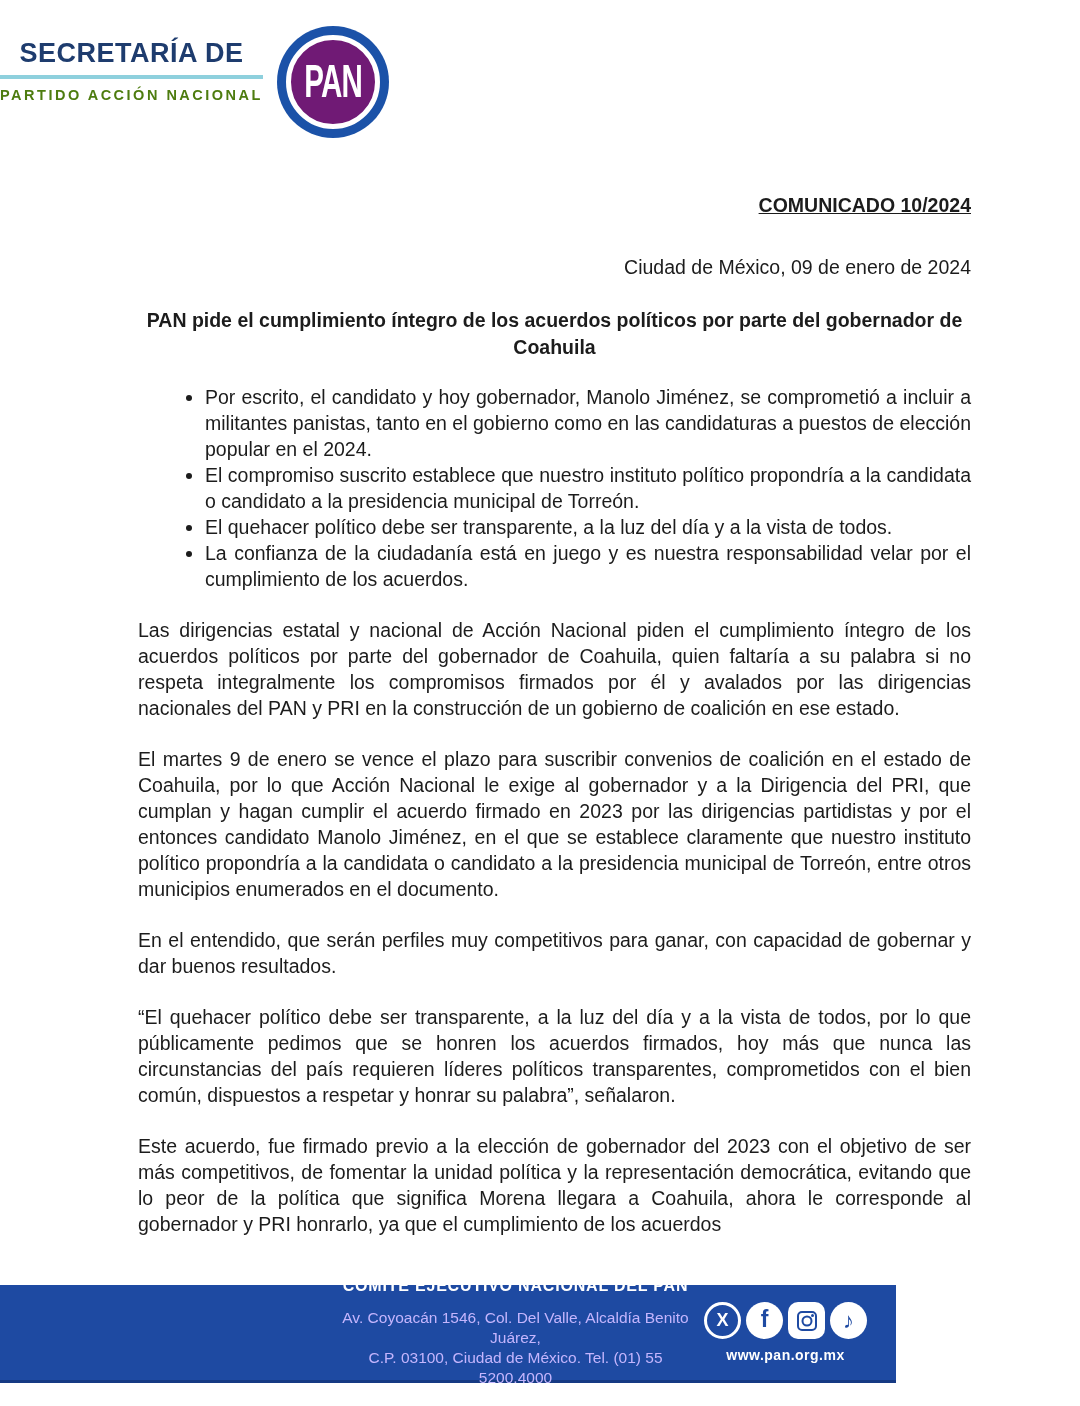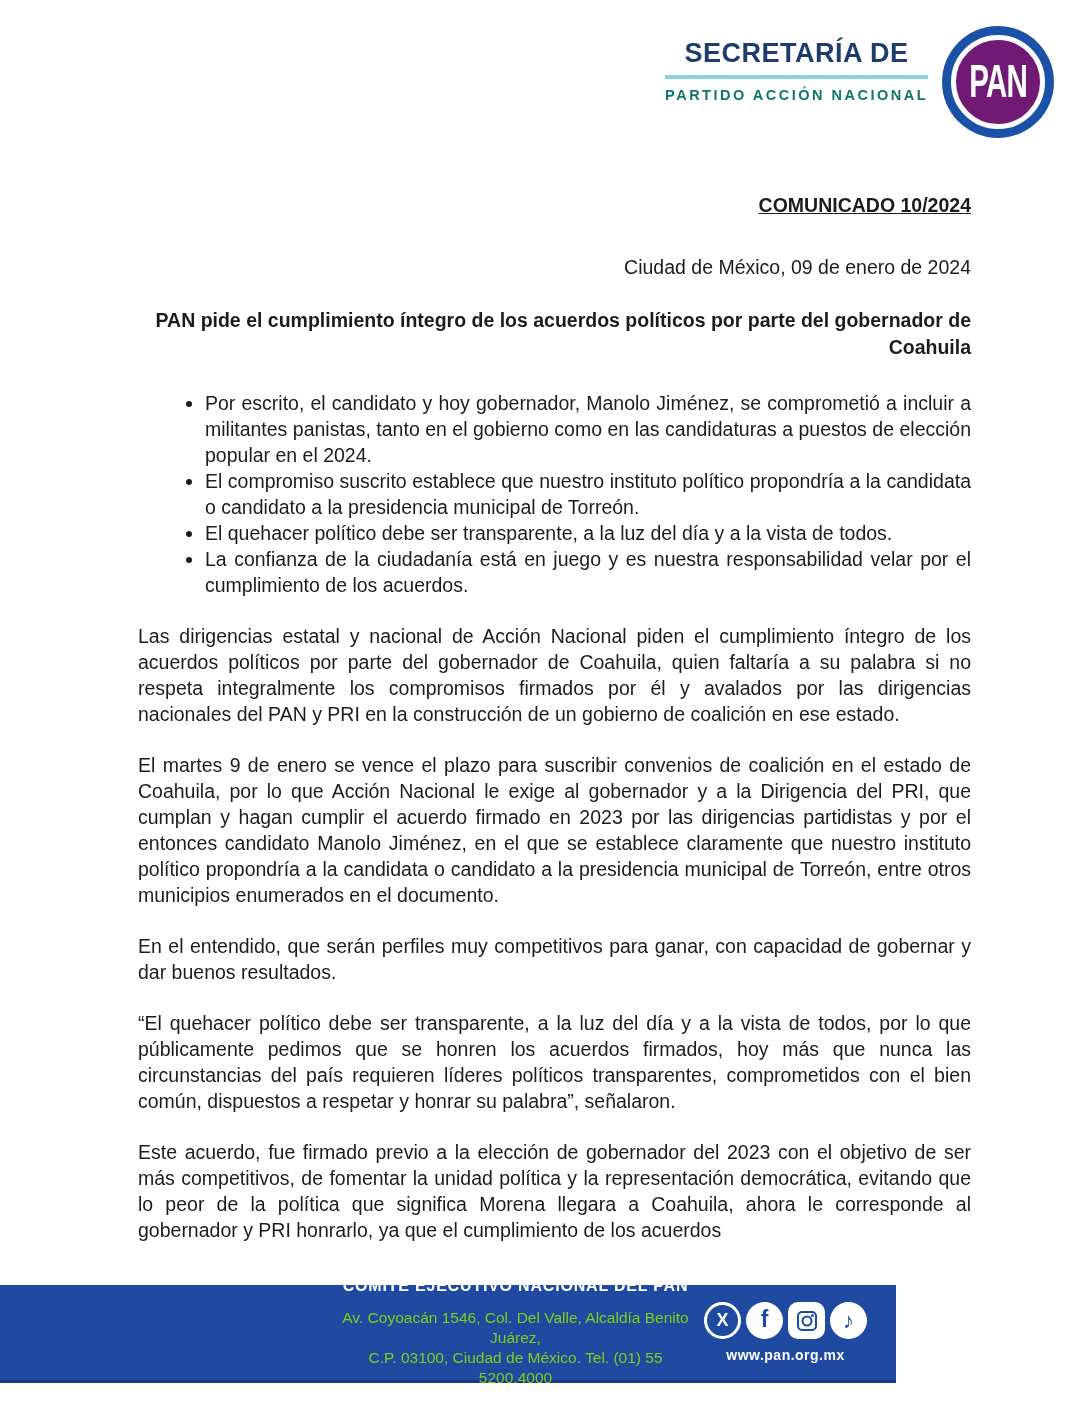--- a/index.html
+++ b/index.html
@@ -13,40 +13,39 @@
     margin: 0 auto;
     background: #ffffff;
     overflow: hidden;
     color: #1c1c1c;
   }
 
   
   .masthead {
     height: 160px;
     display: flex;
-    justify-content: flex-end;
     align-items: flex-start;
     padding: 26px 26px 0 0;
     gap: 14px;
   }
   .brand-text { text-align: center; padding-top: 12px; }
   .brand-line {
     color: #1e3c6e;
     font-weight: 800;
     font-size: 27px;
     line-height: 30px;
     letter-spacing: 0.5px;
   }
   .brand-rule {
     height: 4px;
     background: #8ed0dd;
     margin: 7px 0 8px 0;
   }
   .brand-tagline {
-    color: #0f766e;
+    color: #4d7c0f;
     font-size: 14.5px;
     font-weight: 600;
     letter-spacing: 2.5px;
     white-space: nowrap;
   }
   .pan-logo {
     width: 112px; height: 112px;
     border-radius: 50%;
     background: #1b52a8;
     display: flex; align-items: center; justify-content: center;
@@ -78,28 +77,28 @@
     text-align: right;
     font-weight: 700;
     margin-top: 32px;
     text-decoration: underline;
   }
   .dateline {
     text-align: right;
     margin-top: 36px;
   }
   .doc-title {
-    text-align: right;
+    text-align: center;
     font-weight: 700;
     font-size: 19.5px;
     line-height: 27px;
     margin-top: 27px;
   }
   ul.bullets {
-    margin-top: 29px;
+    margin-top: 23px;
     padding-left: 67px;
     list-style: disc outside;
   }
   ul.bullets li {
     text-align: justify;
   }
   .content p {
     margin-top: 25px;
     text-align: justify;
   }
@@ -119,21 +118,21 @@
   .footer-text { flex: 1; text-align: center; }
   .footer-committee {
     font-weight: 700;
     font-size: 16px;
     letter-spacing: 0.8px;
     margin-bottom: 13px;
   }
   .footer-address {
     font-size: 15.5px;
     line-height: 20px;
-    color: #84cc16;
+    color: #c4b5fd;
   }
   .footer-social {
     width: 195px;
     flex: 0 0 auto;
     padding-right: 26px;
     text-align: center;
   }
   .social-icons { display: flex; gap: 5px; justify-content: center; }
   .icon {
     width: 37px; height: 37px;

